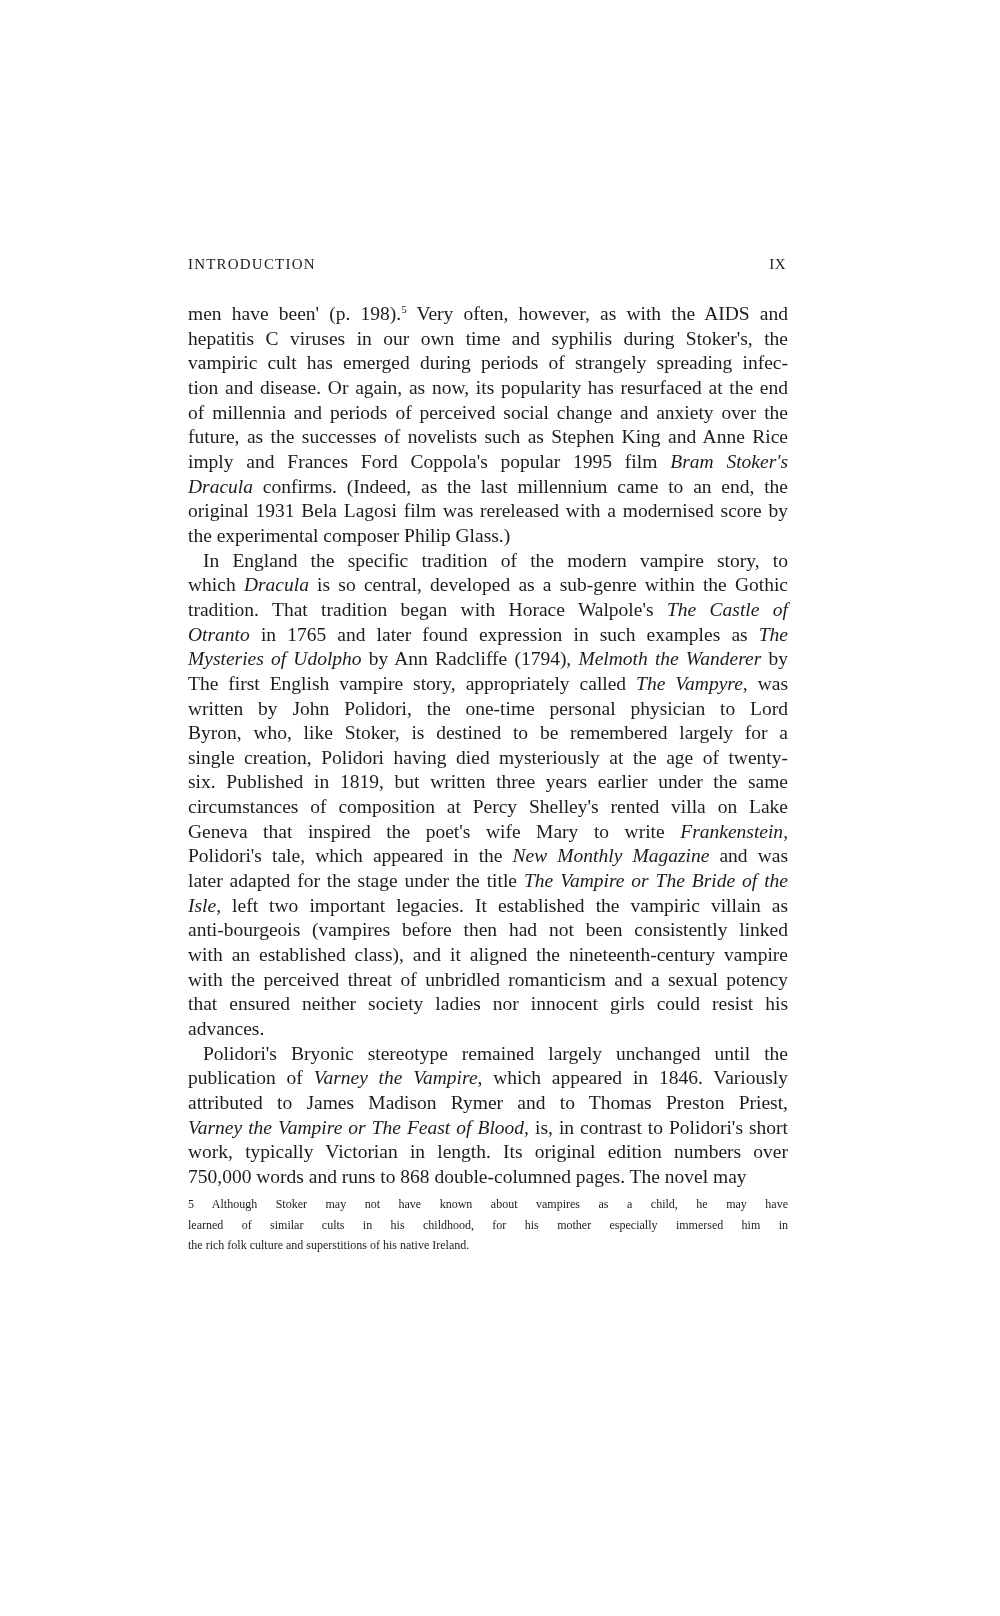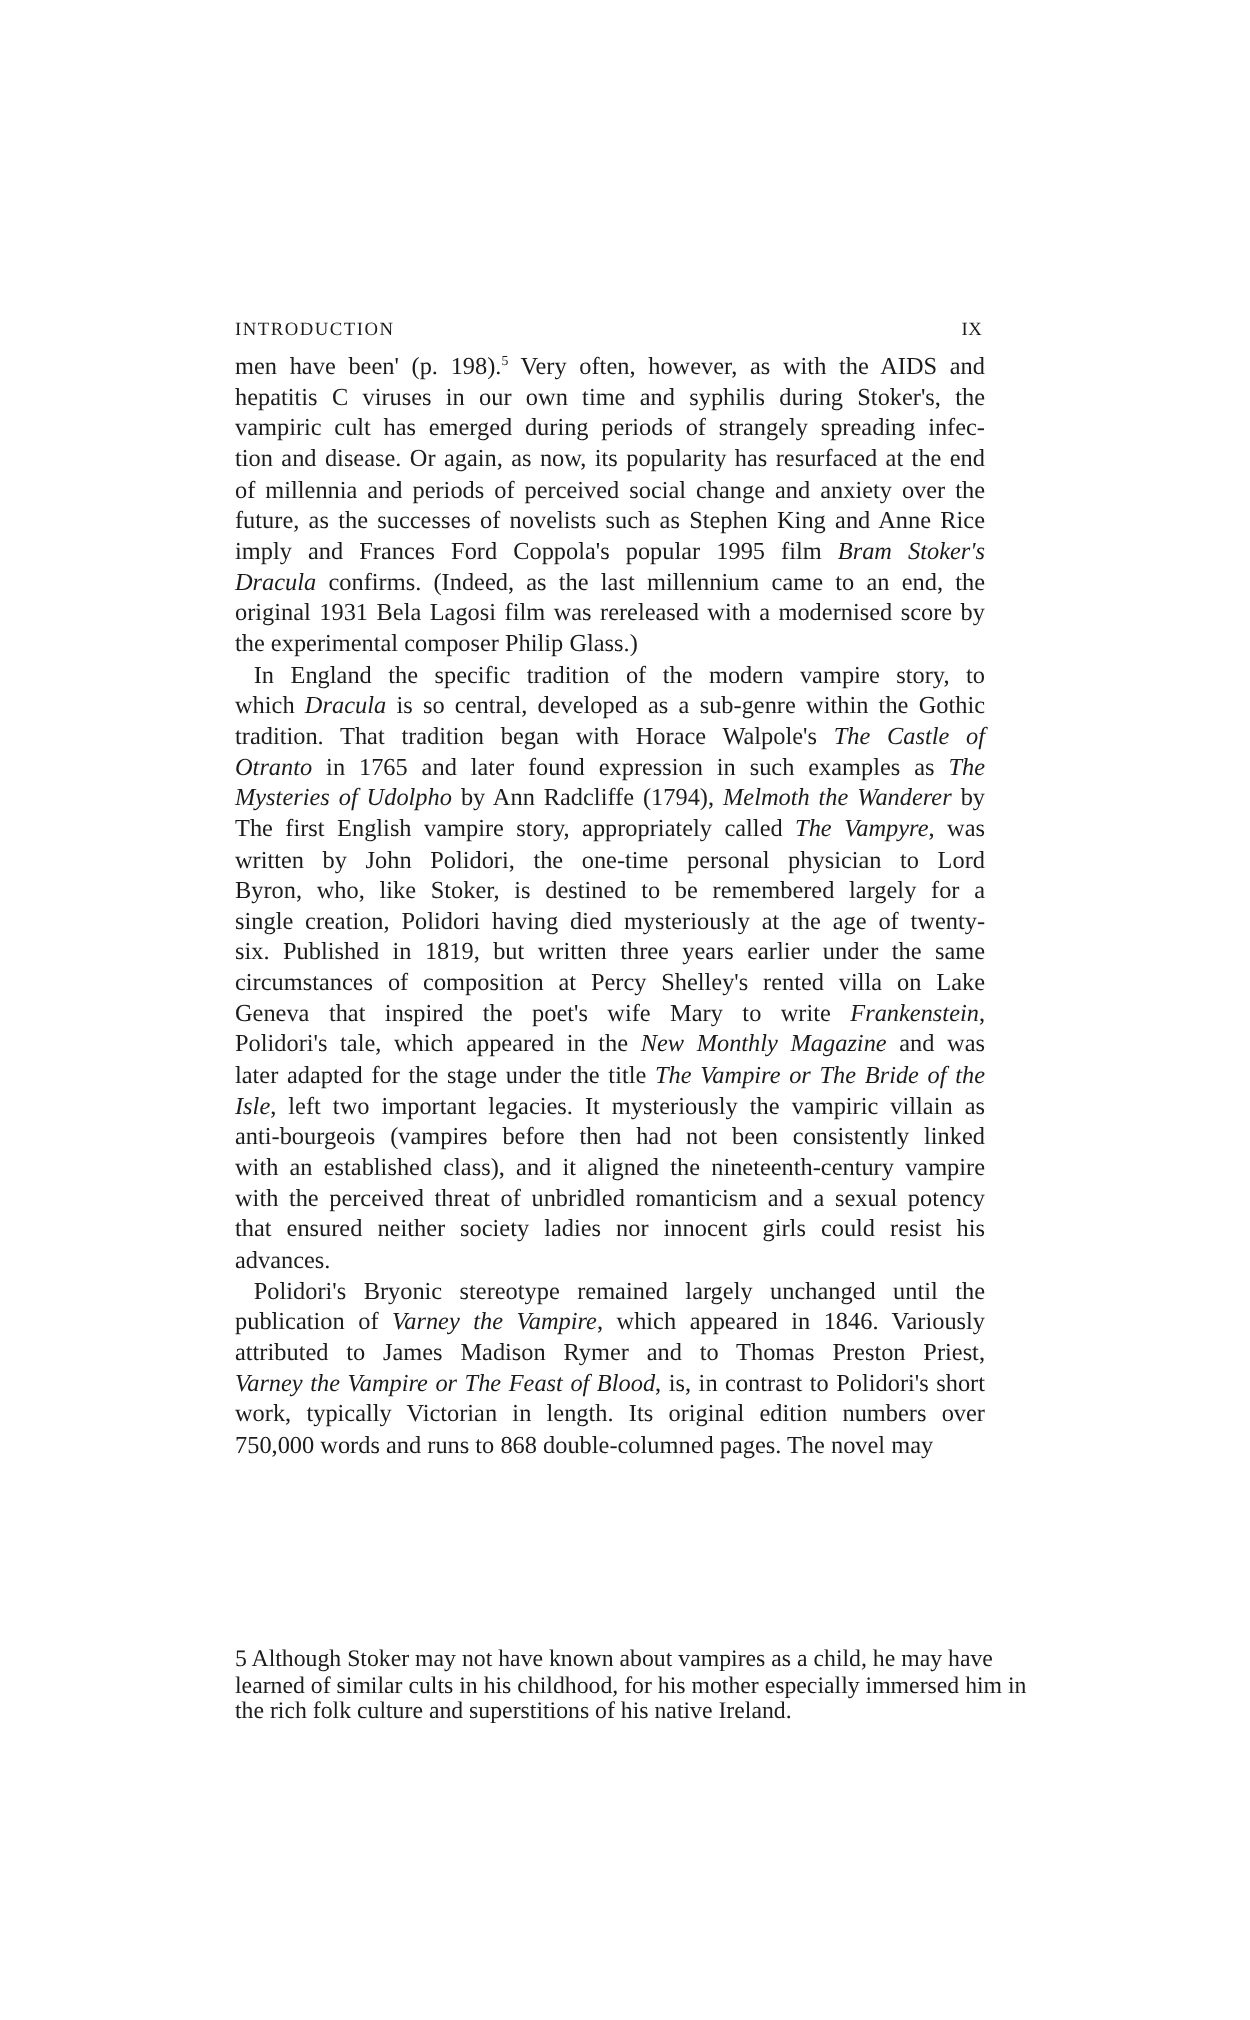--- a/index.html
+++ b/index.html
@@ -36,21 +36,21 @@
       padding-right: 10px;
     }
     .running-head .folio {
       position: absolute;
       right: 2px;
       top: 4px;
       letter-spacing: 0.5px;
       font-family: Liberation Serif, serif;
     }
     .body-text {
-      margin-top: 4px;
+      margin-top: 24px;
       font-size: 19.5px;
       line-height: 24.67px;
       text-align: justify;
     }
     .body-text .line {
       display: block;
       text-align: justify;
       text-align-last: justify;
       white-space: nowrap;
       height: 24.67px;
@@ -62,23 +62,23 @@
       padding-left: 15px;
     }
     .body-text .line span {
       white-space: pre;
     }
     i { font-style: italic; }
     sup { font-size: 11px; vertical-align: 7px; line-height: 0; }
     .footnotes {
       position: absolute;
       left: 188px;
-      top: 1318px;
+      top: 1194px;
       width: 600px;
-      font-size: 19px;
+      font-size: 12px;
       line-height: 20.5px;
     }
     .footnotes .line {
       display: block;
       text-align: justify;
       text-align-last: justify;
       white-space: nowrap;
     }
     .footnotes .line.last {
       text-align-last: left;
@@ -113,21 +113,21 @@
         <span class="line"><i>Mysteries of Udolpho</i><span> by Ann Radcliffe (1794), </span><i>Melmoth the Wanderer</i><span> by</span></span>
         <span class="line"><span>The first English vampire story, appropriately called </span><i>The Vampyre</i><span>, was</span></span>
         <span class="line"><span>written by John Polidori, the one-time personal physician to Lord</span></span>
         <span class="line"><span>Byron, who, like Stoker, is destined to be remembered largely for a</span></span>
         <span class="line"><span>single creation, Polidori having died mysteriously at the age of twenty-</span></span>
         <span class="line"><span>six. Published in 1819, but written three years earlier under the same</span></span>
         <span class="line"><span>circumstances of composition at Percy Shelley's rented villa on Lake</span></span>
         <span class="line"><span>Geneva that inspired the poet's wife Mary to write </span><i>Frankenstein</i><span>,</span></span>
         <span class="line"><span>Polidori's tale, which appeared in the </span><i>New Monthly Magazine</i><span> and was</span></span>
         <span class="line"><span>later adapted for the stage under the title </span><i>The Vampire or The Bride of the</i></span>
-        <span class="line"><i>Isle</i><span>, left two important legacies. It mysteriously the vampiric villain as</span></span>
+        <span class="line"><i>Isle</i><span>, left two important legacies. It established the vampiric villain as</span></span>
         <span class="line"><span>anti-bourgeois (vampires before then had not been consistently linked</span></span>
         <span class="line"><span>with an established class), and it aligned the nineteenth-century vampire</span></span>
         <span class="line"><span>with the perceived threat of unbridled romanticism and a sexual potency</span></span>
         <span class="line"><span>that ensured neither society ladies nor innocent girls could resist his</span></span>
         <span class="line last"><span>advances.</span></span>
       </div>
       <div>
         <span class="line indent"><span>Polidori's Bryonic stereotype remained largely unchanged until the</span></span>
         <span class="line"><span>publication of </span><i>Varney the Vampire</i><span>, which appeared in 1846. Variously</span></span>
         <span class="line"><span>attributed to James Madison Rymer and to Thomas Preston Priest,</span></span>

